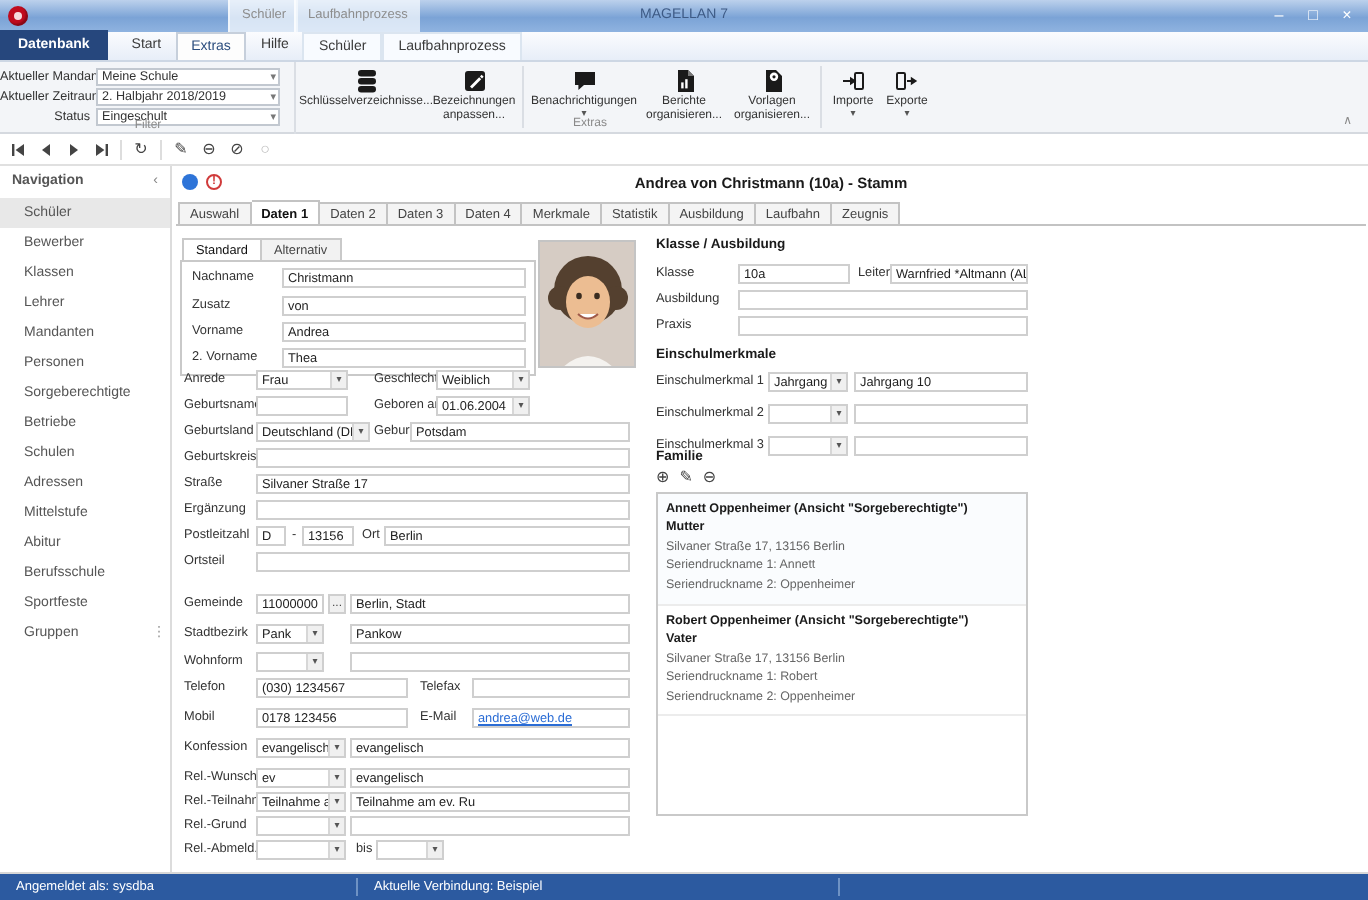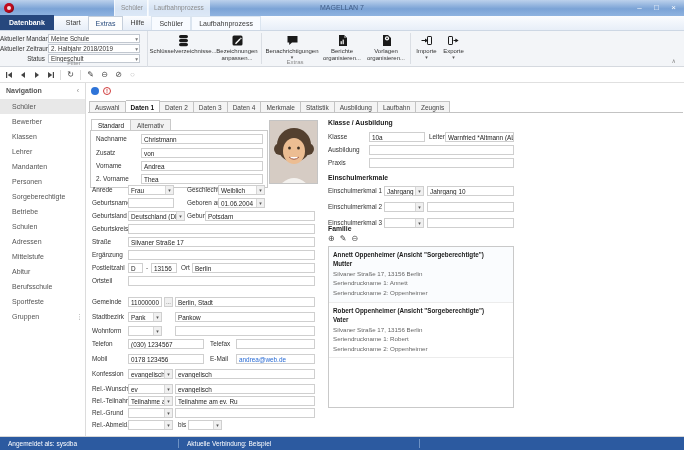--- a/index.html
+++ b/index.html
@@ -282,20 +282,21 @@
   <div class="sb-item">Sportfeste</div>
   <div class="sb-item">
     <span>Gruppen</span>
     <span class="drag">⋮</span>
   </div>
 </div>
 
 <div class="main">
   <div class="dot-blue"></div>
   <div class="dot-warn">!</div>
+  <div class="m-title">Andrea von Christmann (10a) - Stamm</div>
 
   <div class="m-tabs">
     <div class="m-tab">Auswahl</div>
     <div class="m-tab active">Daten 1</div>
     <div class="m-tab">Daten 2</div>
     <div class="m-tab">Daten 3</div>
     <div class="m-tab">Daten 4</div>
     <div class="m-tab">Merkmale</div>
     <div class="m-tab">Statistik</div>
     <div class="m-tab">Ausbildung</div>

